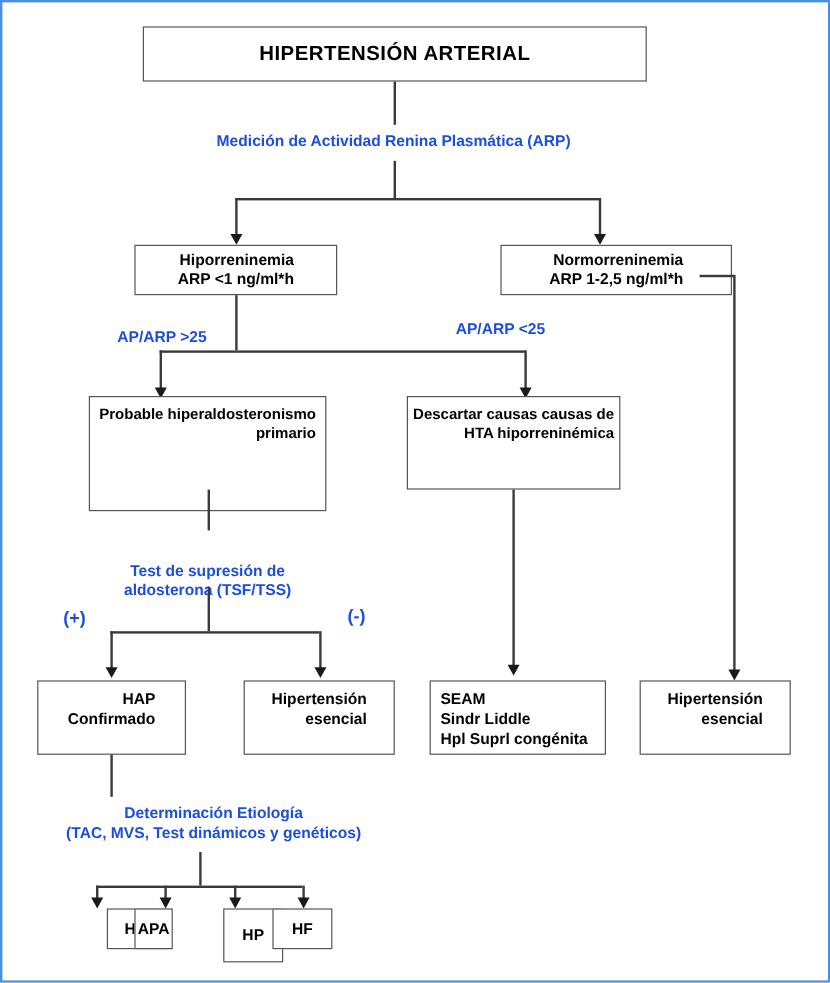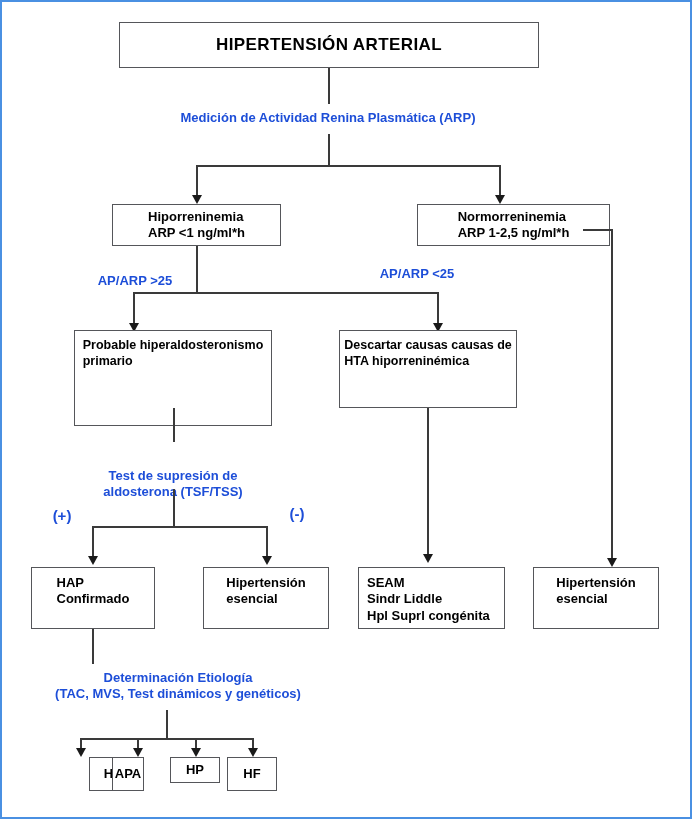--- a/index.html
+++ b/index.html
@@ -20,21 +20,21 @@
     overflow: hidden;
   }
   .box {
     position: absolute;
     box-sizing: border-box;
     border: 1.5px solid #55565a;
     background: #ffffff;
     display: flex;
     align-items: center;
     justify-content: center;
-    text-align: left;
+    text-align: right;
     color: #000000;
     font-weight: bold;
     line-height: 1.25;
     white-space: pre-line;
   }
   .box.topalign {
     align-items: flex-start;
     padding-top: 7px;
   }
   .box.leftalign {
@@ -168,17 +168,17 @@
 
   <div class="vline" style="left:193px; top:736px; height:14px;"></div>
   <div class="arrowhead" style="left:189px; top:746px;"></div>
 
   <div class="vline" style="left:250px; top:736px; height:14px;"></div>
   <div class="arrowhead" style="left:246px; top:746px;"></div>
 
   <div id="etiology-row">
       <div class="box t-main" style="left: 52px; top: 755px; width: 52px; height: 34px; margin-left: 35px;">HAI</div>
       <div class="box t-main" style="left: 110px; top: 755px; width: 32px; height: 34px;">APA</div>
-      <div class="box t-main" style="left: 168px; top: 755px; width: 50px; height: 26px;">HP</div>
+      <div class="box t-main" style="left: 184px; top: 755px; width: 50px; height: 45px;">HP</div>
       <div class="box t-main" style="left: 225px; top: 755px; width: 50px; height: 34px;">HF</div>
     </div>
 
 </div>
 
 </body></html>

